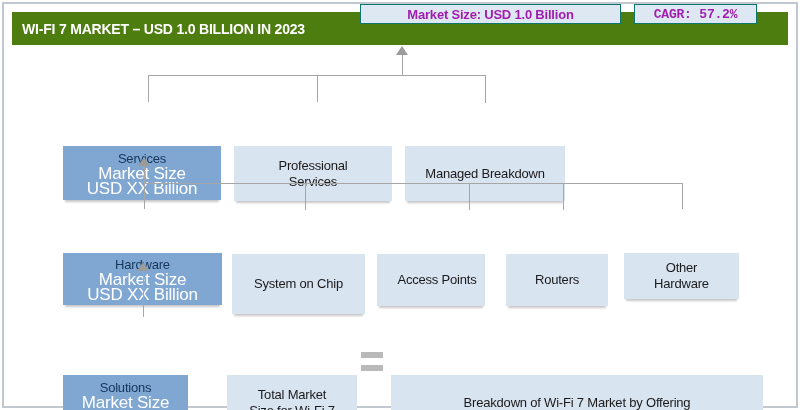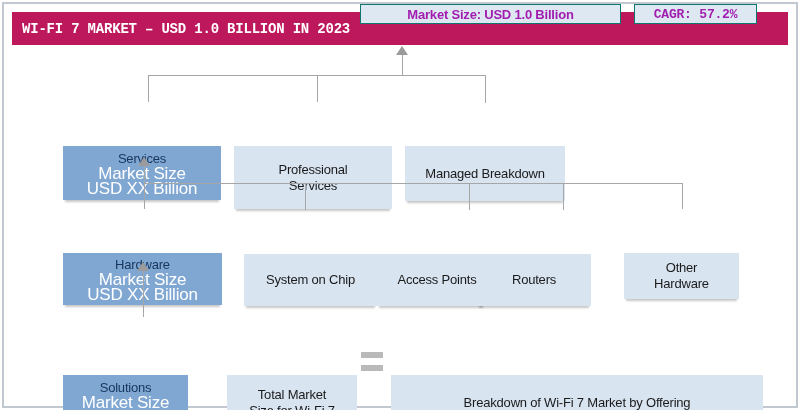--- a/index.html
+++ b/index.html
@@ -15,22 +15,21 @@
     position: absolute;
     inset: 2px;
     border: 2px solid #c2c8cf;
     pointer-events: none;
   }
   
   .header-bar {
     position: absolute;
     left: 12px; top: 12px;
     width: 776px; height: 33px;
-    background: #be185d;
-    font-family: Liberation Mono, monospace;
+    background: #4d7c0f;
   }
   .header-title {
     position: absolute;
     left: 10px; top: 0; height: 33px;
     display: flex; align-items: center;
     color: #ffffff;
     font-size: 14px;
     font-weight: 700;
     letter-spacing: -0.2px;
     white-space: nowrap;
@@ -64,27 +63,27 @@
     box-shadow: 0 4px 2px -2px rgba(0,0,0,0.22);
     margin-top: 44px;
   }
   .parent { background: #7fa7d2; }
   .child  { background: #d9e4f1; }
   .parent .box-title { color: #16365c; font-size: 13px; line-height: 15px; }
   .parent .box-sub   { color: #ffffff; font-size: 17px; line-height: 15px; white-space: pre-line; }
   .child .box-label  { color: #1a1a1a; font-size: 13px; line-height: 16px; white-space: pre-line; }
 
   .b-services  { left: 63px;  top: 102px; width: 158px; height: 54px; }
-  .b-prof      { left: 234px; top: 102px; width: 158px; height: 63px; }
+  .b-prof      { left: 234px; top: 102px; width: 158px; height: 55px; }
   .b-managed   { left: 405px; top: 102px; width: 160px; height: 55px; }
 
   .b-hardware  { left: 63px;  top: 209px; width: 159px; height: 52px; }
-  .b-soc       { left: 244px; top: 210px; width: 133px; height: 52px; }
+  .b-soc       { left: 232px; top: 210px; width: 133px; height: 60px; }
   .b-access    { left: 377px; top: 210px; width: 108px; height: 52px; padding-left: 12px; }
-  .b-routers   { left: 477px; top: 210px; width: 114px; height: 52px; text-align: right; }
+  .b-routers   { left: 506px; top: 210px; width: 102px; height: 52px; text-align: right; }
   .b-otherhw   { left: 624px; top: 209px; width: 115px; height: 46px; }
 
   .b-solutions { left: 63px;  top: 331px; width: 125px; height: 55px; }
   .b-total     { left: 227px; top: 331px; width: 130px; height: 55px; }
   .b-breakdown { left: 391px; top: 331px; width: 372px; height: 55px; }
 
   
   .c { position: absolute; background: #a6a6a6; }
   .ch { height: 1px; }
   .cv { width: 1px; }

